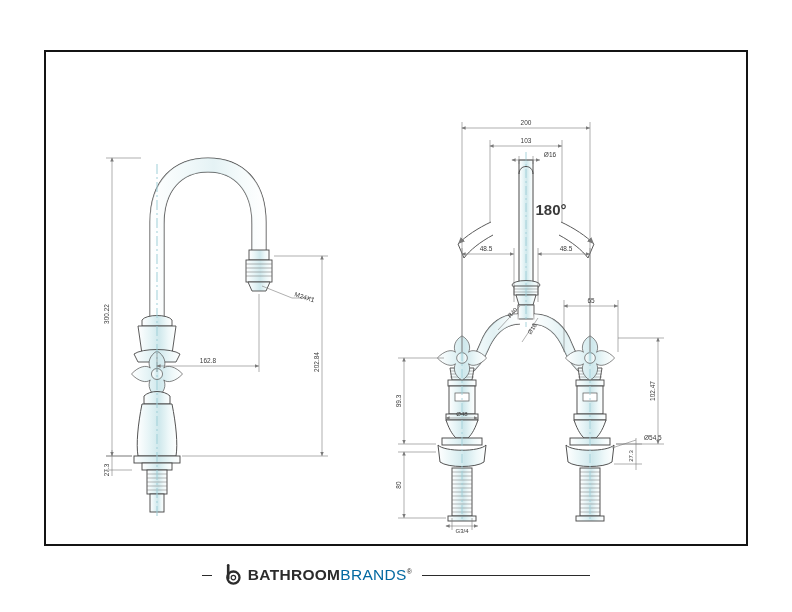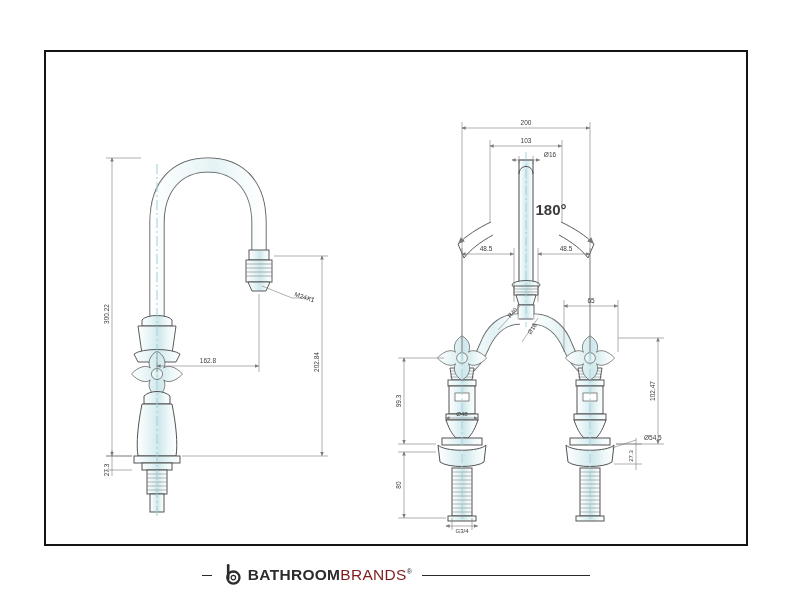--- a/index.html
+++ b/index.html
@@ -20,21 +20,21 @@
   .rule{width:168px;height:1px;background:#2b2b2b;}
   .rule.short{width:10px;}
   .logo-wrap{display:flex;align-items:center;gap:2px;}
   .logo-mark{
     width:24px;height:24px;position:relative;display:inline-block;
   }
   .logo-text{
     font-size:15.5px;letter-spacing:.3px;line-height:1;white-space:nowrap;
     color:#2b2b2b;font-weight:700;
   }
-  .logo-text .light{font-weight:400;color:#7f1d1d;}
+  .logo-text .light{font-weight:400;color:#0369a1;}
   .logo-text .reg{font-size:7px;vertical-align:super;font-weight:400;}
 
   
   .draw{position:absolute;left:0;top:0;width:704px;height:496px;}
   svg{display:block;}
   .dim-txt{font-family:"Liberation Sans",sans-serif;fill:#3a3a3a;}
 </style>
 </head>
 <body>
 

